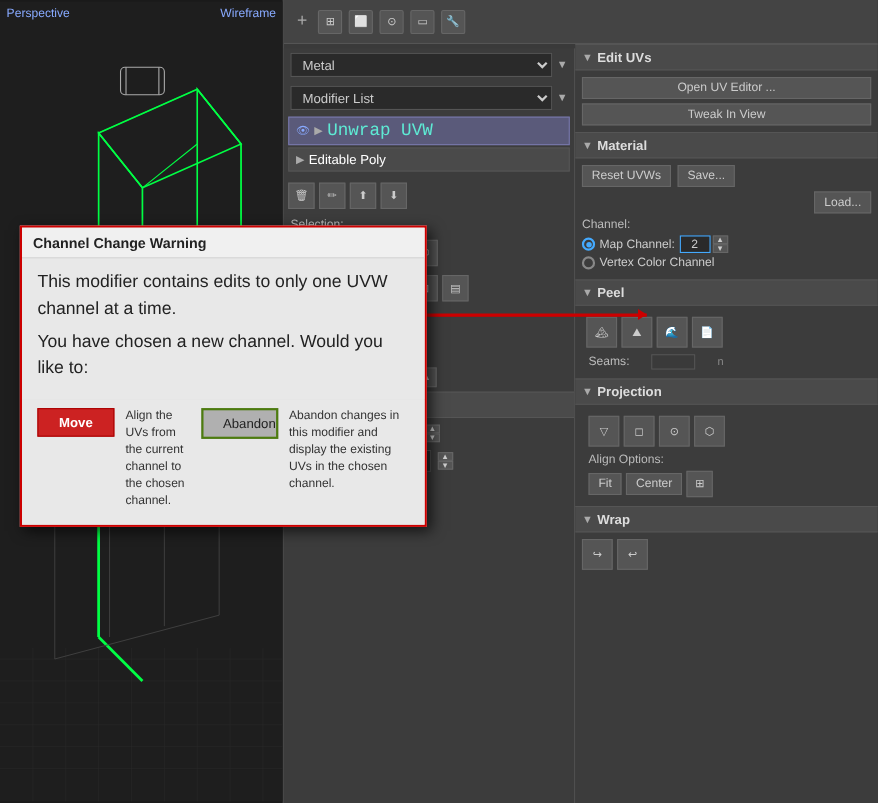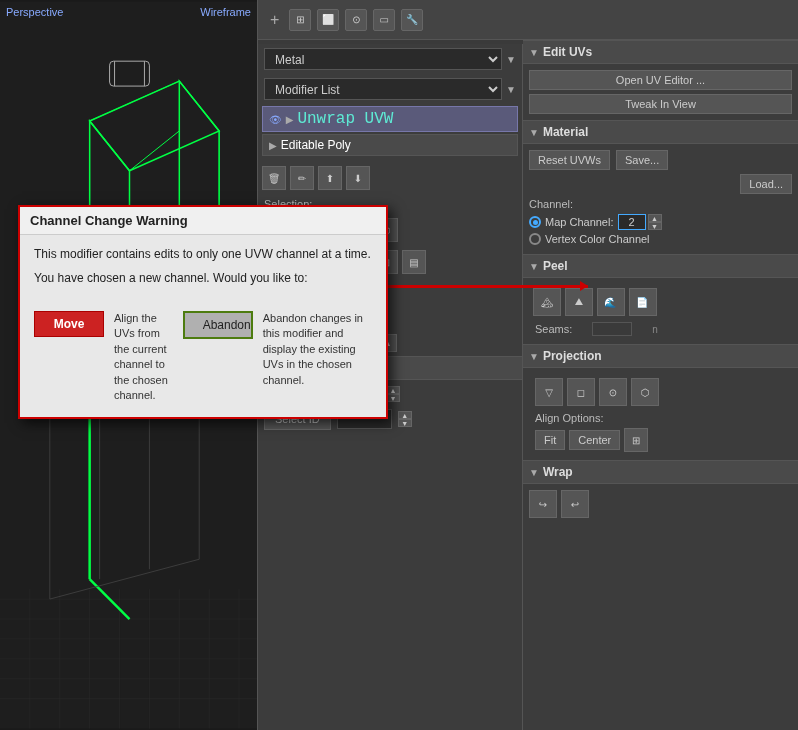--- a/index.html
+++ b/index.html
@@ -257,21 +257,21 @@
       background: #f0f0f0;
       padding: 6px 10px;
       font-size: 13px;
       font-weight: bold;
       color: #222;
       border-bottom: 1px solid #ccc;
     }
     .dialog-body {
       padding: 10px 14px;
       color: #222;
-      font-size: 12px;
+      font-size: 16px;
       line-height: 1.5;
       background: #e8e8e8;
     }
     .dialog-body p {
       margin-bottom: 6px;
     }
     .dialog-buttons {
       display: flex;
       padding: 8px 14px;
       gap: 10px;

